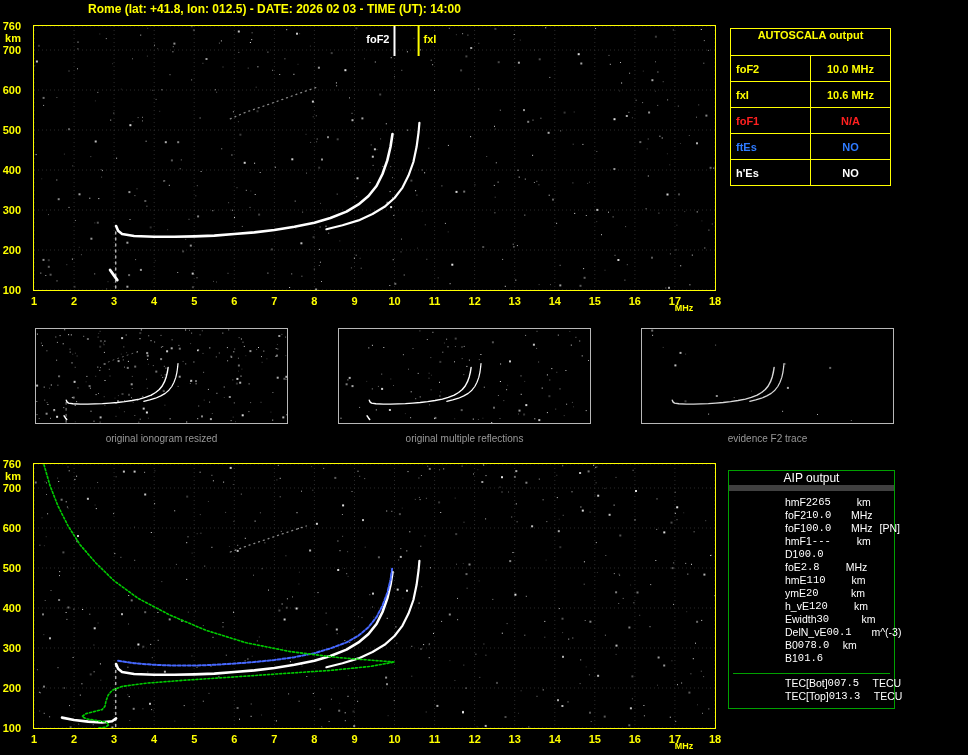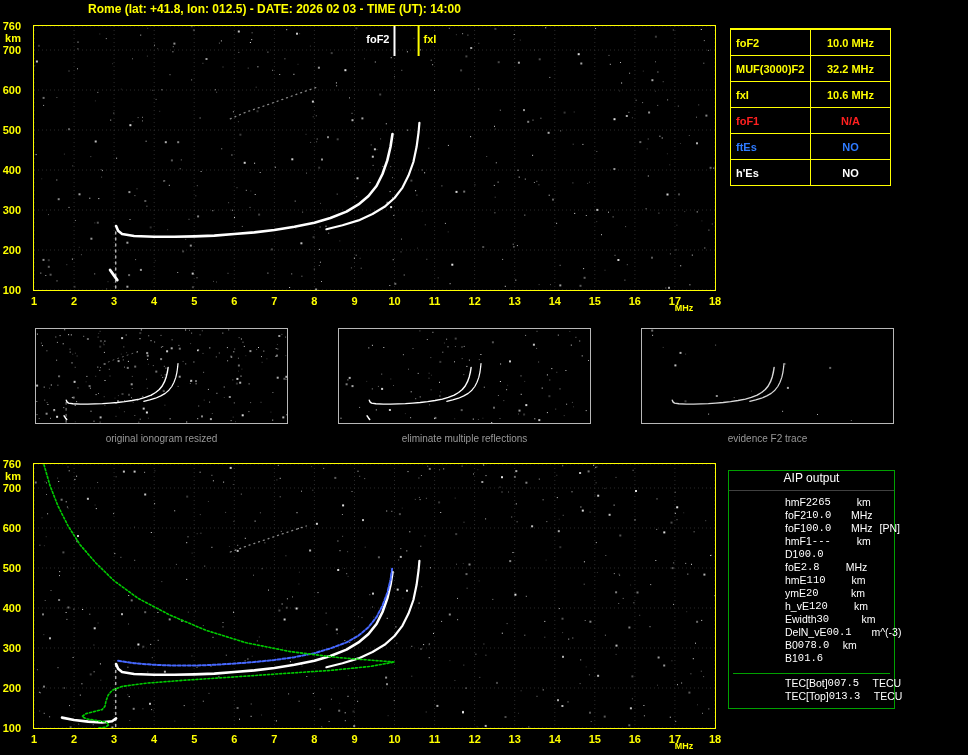--- a/index.html
+++ b/index.html
@@ -19,21 +19,21 @@
   .as-row{display:flex;border-top:1px solid #ffff00;height:26px;}
   .as-label{flex:0 0 80px;border-right:1px solid #ffff00;display:flex;align-items:center;padding-left:5px;font:bold 11px "Liberation Sans",sans-serif;}
   .as-value{flex:1;display:flex;align-items:center;justify-content:center;font:bold 11px "Liberation Sans",sans-serif;}
   
   .thumb{position:absolute;top:328px;width:253px;height:96px;background:#000;border:1px solid #b8b8b8;}
   #thumb1{left:35px;} #thumb2{left:338px;} #thumb3{left:641px;}
   .caption{position:absolute;top:433px;width:253px;text-align:center;color:#989898;font:10px "Liberation Sans",sans-serif;}
   #cap1{left:35px;} #cap2{left:338px;} #cap3{left:641px;}
   
   #aip-box{position:absolute;left:728px;top:470px;width:167px;border:1px solid #00a000;background:#000;color:#fff;}
-  .aip-title{height:20px;line-height:20px;text-align:center;font:12px "Liberation Sans",sans-serif;border-bottom:1px solid #404040;}
+  .aip-title{height:20px;line-height:20px;text-align:center;font:12px "Liberation Sans",sans-serif;border-bottom:6px solid #404040;}
   #aip-rows{padding:5px 4px 2px 9px;}
   .aip-row{display:flex;height:13px;line-height:13px;font-size:10.5px;white-space:nowrap;}
   .aip-label{flex:0 0 54px;padding-left:47px;}
   .aip-value{flex:0 0 34px;text-align:left;font-family:Liberation Mono, monospace;}
   .aip-unit{padding-left:11px;}
   .aip-extra{padding-left:7px;}
   #aip-tec{border-top:1px solid #00a000;margin:6px 4px 0 4px;padding:3px 2px 5px 5px;}
 </style>
 </head>
 <body>
@@ -526,28 +526,25 @@
         <polyline points="82.1,200.0 84.1,204.8 88.1,208.0 100.1,210.0 120.2,210.8 140.2,210.8 160.2,210.4 180.3,209.6 200.3,208.0 220.3,206.4 240.4,204.0 260.4,200.8 280.4,196.8 296.4,192.0 312.5,185.6 324.5,178.4 334.5,170.0 342.5,160.0 348.5,148.0 353.3,134.4 356.5,120.8 358.5,108.0" fill="none" stroke="#ffffff" stroke-width="2.60" stroke-linecap="round" stroke-linejoin="round"></polyline>
         <polyline points="292.4,203.2 308.5,199.2 324.5,194.4 338.5,188.0 350.5,180.8 360.5,172.0 368.5,161.6 374.5,149.6 379.4,136.0 382.6,120.8 384.6,106.0 385.4,96.8" fill="none" stroke="#ffffff" stroke-width="2.20" stroke-linecap="round" stroke-linejoin="round"></polyline>
         <line x1="360.5" y1="0" x2="360.5" y2="30" stroke="#ffffff" stroke-width="2"></line>
         <text x="355.5" y="17" fill="#ffffff" font-size="11" font-weight="bold" font-family="Liberation Sans, sans-serif" text-anchor="end">foF2</text>
         <line x1="384.6" y1="0" x2="384.6" y2="30" stroke="#ffff00" stroke-width="2"></line>
         <text x="389.6" y="17" fill="#ffff00" font-size="11" font-weight="bold" font-family="Liberation Sans, sans-serif" text-anchor="start">fxI</text>
       </svg>
   </div>
 
   <div id="autoscala-box">
+    <div class="as-title">AUTOSCALA output</div>
     <div id="as-rows">
         <div class="as-row">
           <div class="as-label" style="color: rgb(255, 255, 0);">foF2</div>
           <div class="as-value" style="color: rgb(255, 255, 0);">10.0 MHz</div>
-        </div>
-        <div class="as-row">
-          <div class="as-label" style="color: rgb(255, 255, 0);">MUF(3000)F2</div>
-          <div class="as-value" style="color: rgb(255, 255, 0);">32.2 MHz</div>
         </div>
         <div class="as-row">
           <div class="as-label" style="color: rgb(255, 255, 0);">fxI</div>
           <div class="as-value" style="color: rgb(255, 255, 0);">10.6 MHz</div>
         </div>
         <div class="as-row">
           <div class="as-label" style="color: rgb(255, 32, 32);">foF1</div>
           <div class="as-value" style="color: rgb(255, 32, 32);">N/A</div>
         </div>
         <div class="as-row">
@@ -945,21 +942,21 @@
         <rect x="66.1" y="84.6" width="1" height="1" fill="rgba(230,230,230,0.81)"></rect>
         <rect x="32.4" y="35.4" width="2" height="2" fill="rgba(230,230,230,0.82)"></rect>
         <rect x="37.5" y="22.9" width="2" height="2" fill="rgba(230,230,230,0.76)"></rect>
         <rect x="208.8" y="91.0" width="1" height="1" fill="rgba(230,230,230,0.52)"></rect>
         <rect x="175.0" y="85.0" width="1" height="1" fill="rgba(230,230,230,0.76)"></rect>
         <polyline points="30.3,71.2 31.0,72.9 32.5,74.1 36.9,74.8 44.3,75.1 51.7,75.1 59.1,74.9 66.4,74.6 73.8,74.1 81.2,73.5 88.6,72.6 96.0,71.5 103.4,70.1 109.3,68.4 115.2,66.1 119.6,63.5 123.3,60.5 126.2,57.0 128.5,52.7 130.2,47.9 131.4,43.0 132.1,38.5" fill="none" stroke="#d8d8d8" stroke-width="1.43" stroke-linecap="round" stroke-linejoin="round"></polyline>
         <polyline points="107.8,72.4 113.7,70.9 119.6,69.2 124.8,66.9 129.2,64.4 132.9,61.2 135.8,57.5 138.0,53.3 139.8,48.4 141.0,43.0 141.7,37.7 142.0,34.5" fill="none" stroke="#d8d8d8" stroke-width="1.21" stroke-linecap="round" stroke-linejoin="round"></polyline>
       </svg>
   </div>
   <div class="caption" id="cap1">original ionogram resized</div>
-  <div class="caption" id="cap2">eliminate multiple reflections</div>
+  <div class="caption" id="cap2">original multiple reflections</div>
   <div class="caption" id="cap3">evidence F2 trace</div>
 
   <div id="bottom-axes">
       <div class="ytick" style="top: 722px;">100</div>
       <div class="ytick" style="top: 682px;">200</div>
       <div class="ytick" style="top: 642px;">300</div>
       <div class="ytick" style="top: 602px;">400</div>
       <div class="ytick" style="top: 562px;">500</div>
       <div class="ytick" style="top: 522px;">600</div>
       <div class="ytick" style="top: 482px;">700</div>

